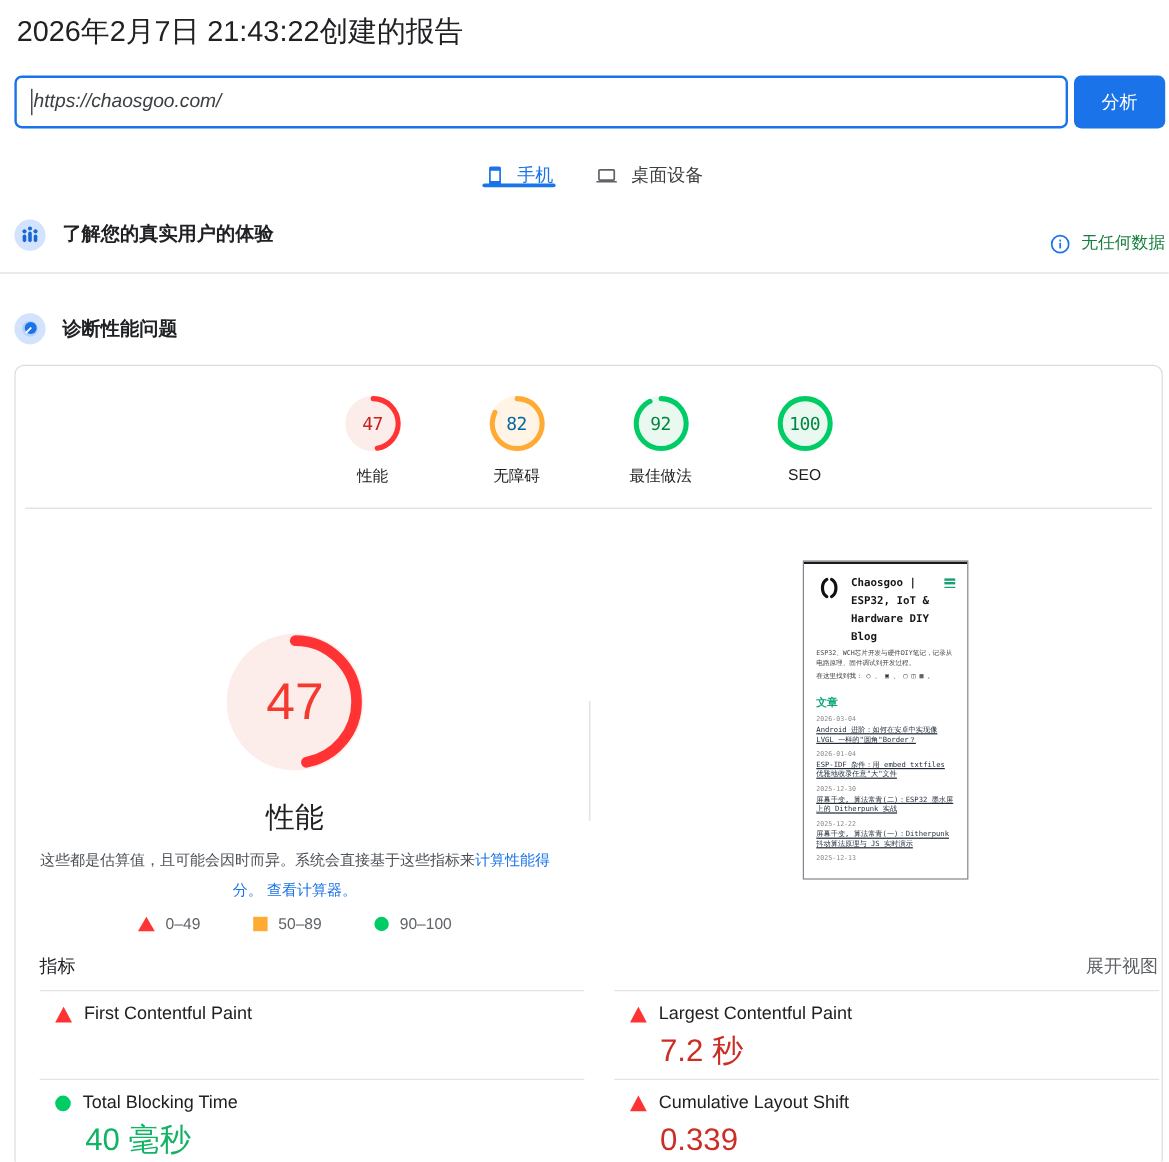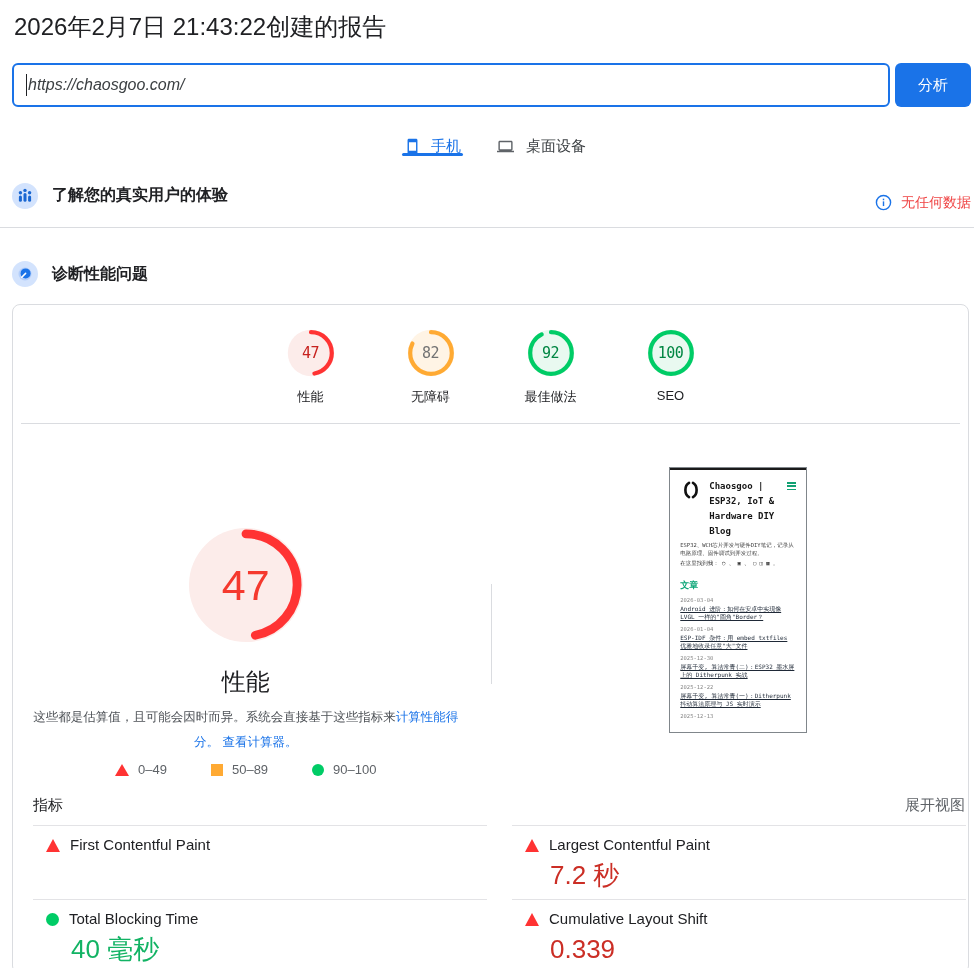--- a/index.html
+++ b/index.html
@@ -20,42 +20,42 @@
 .tab { display: flex; align-items: center; gap: 10px; 
   position: relative; font-size: 15px; color: #3c4043; cursor: pointer; }
 .tab.active { color: #1a73e8; }
 .tab.active .tab-underline { position: absolute; bottom: 0; left: -2px; right: -2px;
   height: 3px; border-radius: 2px; background: #1a73e8; }
 
 .section-row { display: flex; align-items: center; gap: 14px; margin: 23px 3px 0 12px; }
 .section-icon { width: 26px; height: 26px; border-radius: 50%; background: #d3e3fd;
   flex: none; display: flex; align-items: center; justify-content: center; }
 .section-title { font-size: 16px; font-weight: 700; color: #202124; }
-.section-right { margin-left: auto; display: flex; gap: 9px;
-  color: #ef4444; font-size: 14px; cursor: pointer; margin-top: 15px; }
+.section-right { margin-left: auto; display: flex; align-items: center; gap: 9px;
+  color: #15803d; font-size: 14px; cursor: pointer; margin-top: 15px; }
 .page-divider { border: none; border-top: 1px solid #dadce0; margin: 15px 0 0; }
 .section-row.second { margin-top: 33px; }
 
 .card { margin: 17px 5px 0 12px; border: 1px solid #dadce0; border-radius: 8px; }
 
 .gauge-strip { display: flex; justify-content: center; gap: 72px; padding-top: 24px; }
 .mini-gauge { width: 48px; display: flex; flex-direction: column; align-items: center; }
 .ring { position: relative; width: 48px; height: 48px; }
 .ring svg { width: 100%; height: 100%; display: block; }
 .ring .num { position: absolute; inset: 0; display: flex; align-items: center;
   justify-content: center; font-family: "DejaVu Sans Mono", monospace; font-size: 15px; letter-spacing:-0.5px; }
 .glabel { margin-top: 11px; font-size: 13px; color: #202124; white-space: nowrap; }
 
 circle.ring-bg { r: 58px; }
 .lv-fail .arc { stroke: #ff3333; }
 .lv-fail .ring-bg { fill: #fcecea; }
 .lv-fail .num { color: #c7221f; }
 .lv-average .arc { stroke: #ffaa33; }
 .lv-average .ring-bg { fill: #fff4e5; }
-.lv-average .num { color: #737373; text-align: right; }
+.lv-average .num { color: #0369a1; text-align: right; }
 .lv-pass .arc { stroke: #00cc66; }
 .lv-pass .ring-bg { fill: #e9f9f0; }
 .lv-pass .num { color: #018642; }
 
 .strip-divider { border: none; border-top: 1px solid #dadce0; margin: 17px 8px 0; }
 
 .gauge-main { display: flex; position: relative; }
 .mid-divider { position: absolute; left: 50%; top: 160px; width: 1px; height: 100px; background: #dadce0; }
 .left-col { width: 50%; display: flex; flex-direction: column; align-items: center; text-align: center; transform: translateX(-6px); }
 .big-ring { width: 118px; height: 118px; position: relative; margin-top: 102px; }

